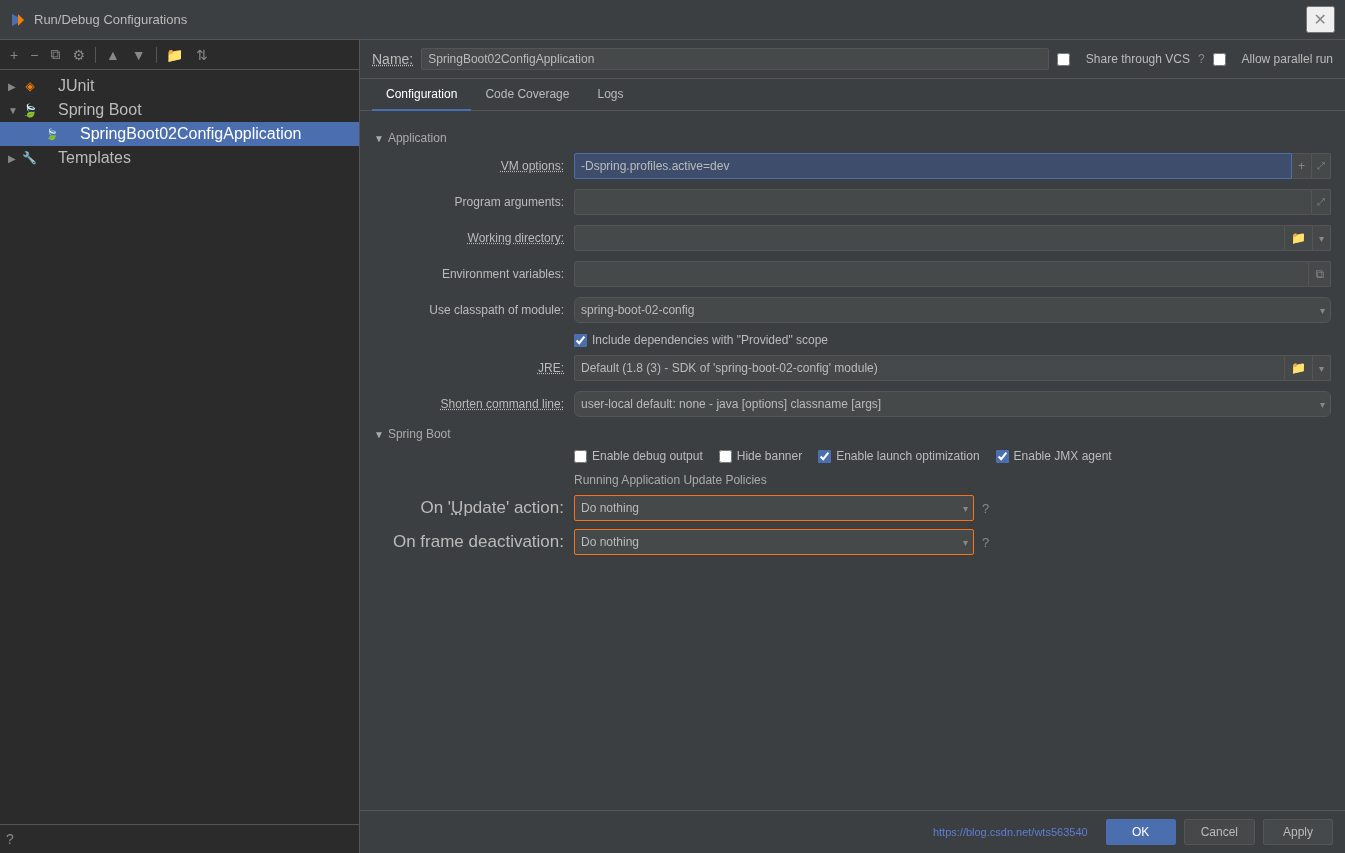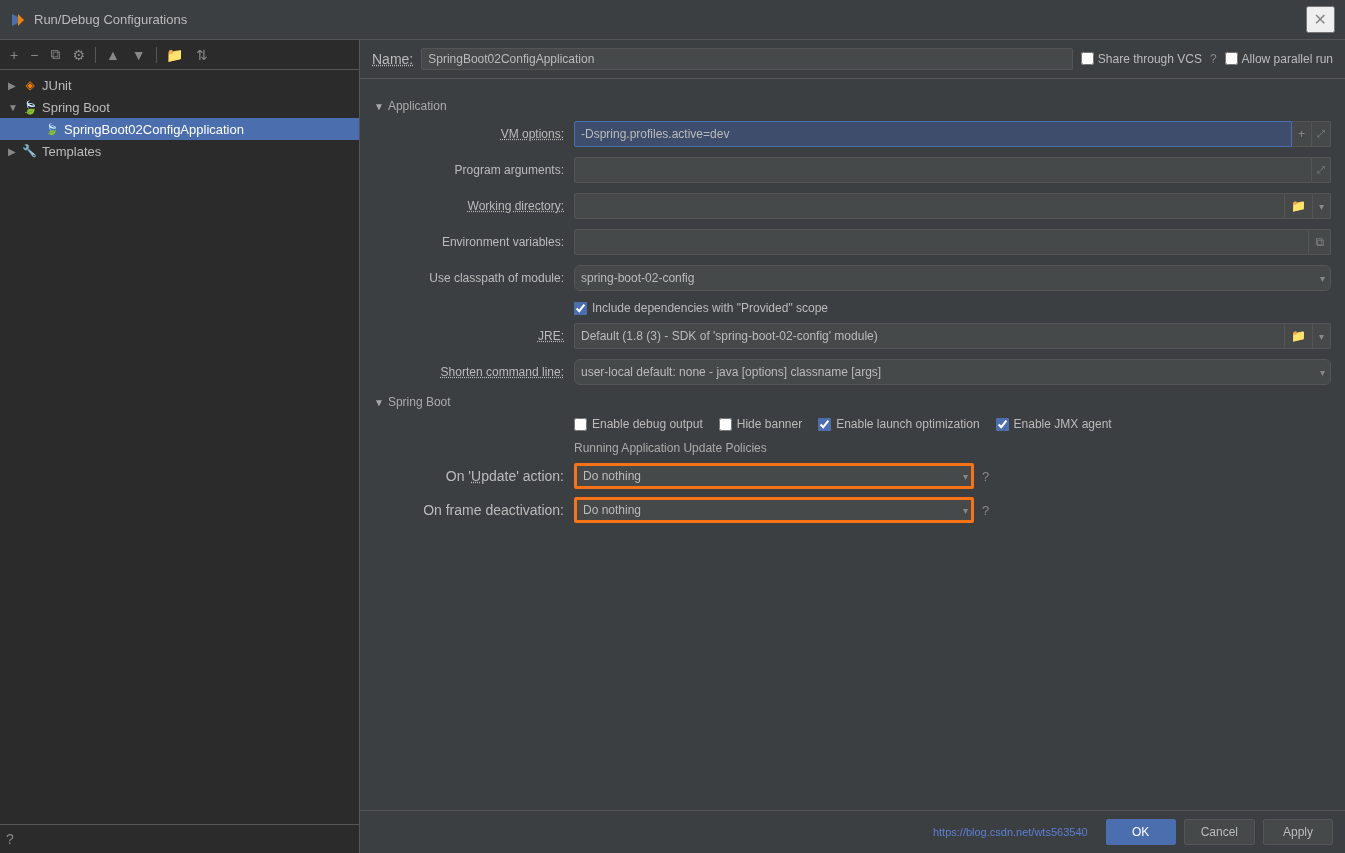--- a/index.html
+++ b/index.html
@@ -101,21 +101,22 @@
       flex-shrink: 0;
     }
     .tree-icon {
       width: 16px; height: 16px;
       margin-right: 4px;
       display: flex; align-items: center; justify-content: center;
       font-size: 12px;
       flex-shrink: 0;
     }
     .tree-label {
-      font-size: 13px;
+      font-size: 16px;
+      margin-left: 16px;
     }
     .sidebar-bottom {
       padding: 6px;
       border-top: 1px solid #555;
     }
     .help-btn {
       background: none; border: none; color: #888; cursor: pointer; font-size: 14px;
     }
     
     .right-panel {
@@ -147,22 +148,22 @@
       border-radius: 2px;
       outline: none;
     }
     .name-right {
       display: flex;
       align-items: center;
       gap: 8px;
     }
     .checkbox-group {
       display: flex;
-      align-items: flex-start;
-      gap: 4px;
+      align-items: flex-end;
+      gap: 16px;
     }
     .checkbox-group input[type=checkbox] {
       width: 13px; height: 13px;
       cursor: pointer;
     }
     .vcs-label { color: #bbb; font-size: 12px; }
     .help-icon {
       color: #888; font-size: 12px; cursor: pointer;
     }
     
@@ -336,34 +337,34 @@
     }
     .policy-row {
       display: flex;
       align-items: center;
       margin-bottom: 8px;
     }
     .policy-label {
       width: 200px;
       text-align: right;
       padding-right: 10px;
-      font-size: 14px;
+      font-size: 17px;
       color: #bbb;
       flex-shrink: 0;
     }
     .policy-select-wrap {
       flex: 1;
       position: relative;
       display: flex;
       max-width: 400px;
     }
     .policy-select {
       flex: 1;
       background: #45494a;
-      border: 3px solid #f97316;
+      border: 1px solid #f97316;
       color: #bbb;
       padding: 3px 24px 3px 6px;
       font-size: 12px;
       height: 26px;
       appearance: none;
       -webkit-appearance: none;
       border-radius: 2px;
       outline: none;
       cursor: pointer;
     }
@@ -496,20 +497,25 @@
             <span class="vcs-label">Share through VCS</span>
           </div>
           <span class="help-icon">?</span>
           <div class="checkbox-group">
             <input type="checkbox" style="">
             <span class="vcs-label">Allow parallel run</span>
           </div>
         </div>
       </div>
 
+      <div class="tabs">
+        <div class="tab active">Configuration</div>
+        <div class="tab">Code Coverage</div>
+        <div class="tab">Logs</div>
+      </div>
 
       <div class="config-panel">
 
 
         <div class="section-header">
           <span class="section-arrow">▼</span>
           <span>Application</span>
         </div>
 
         <div class="form-row">

